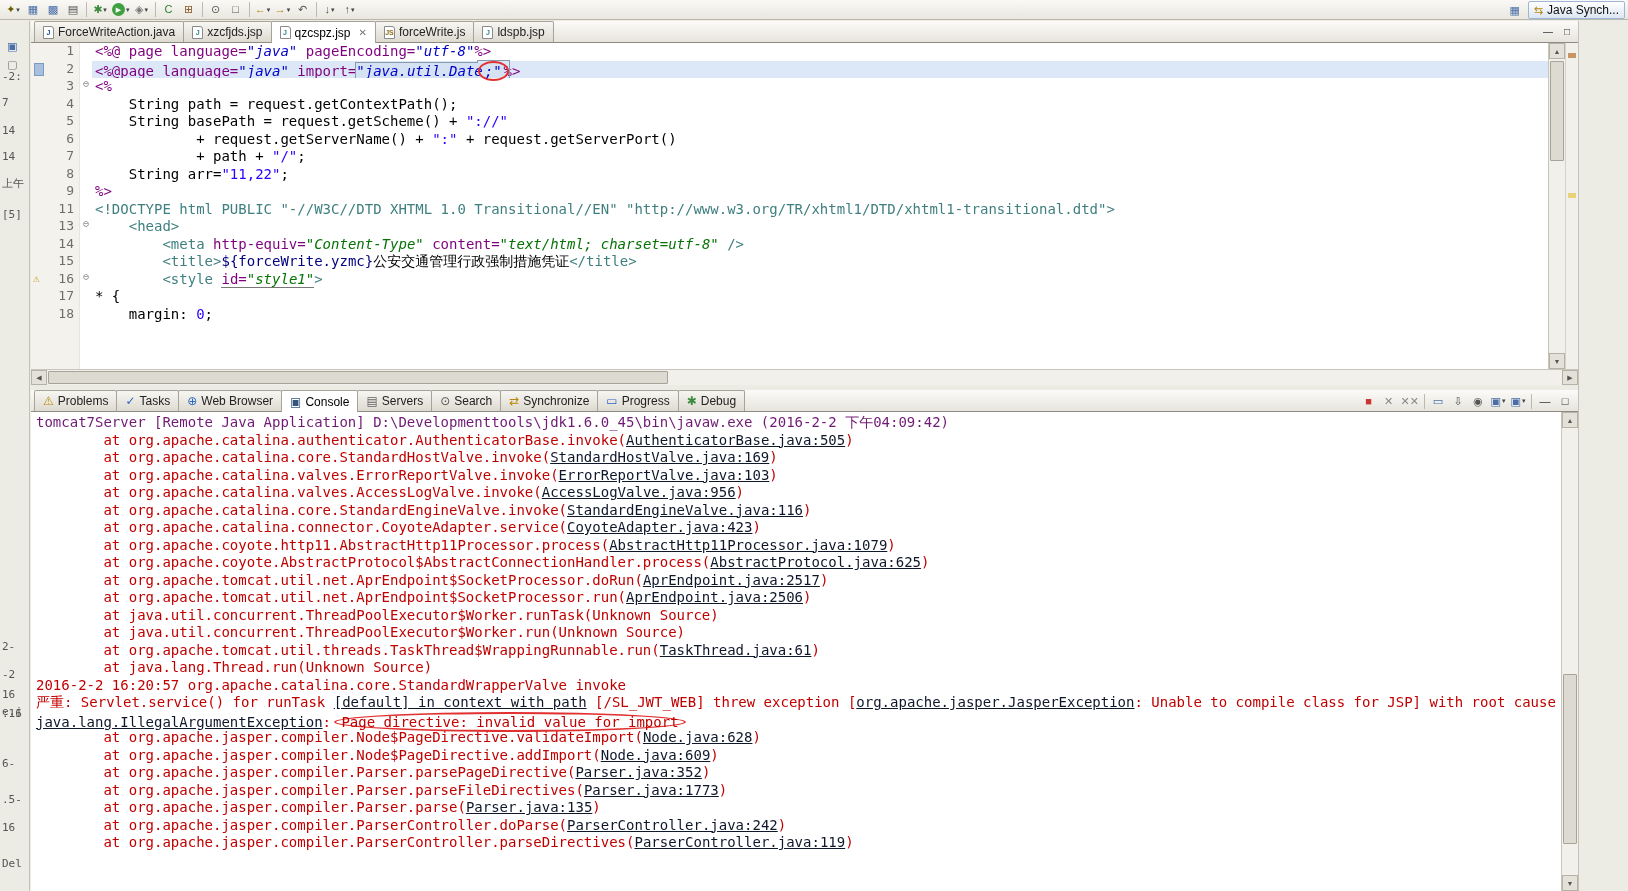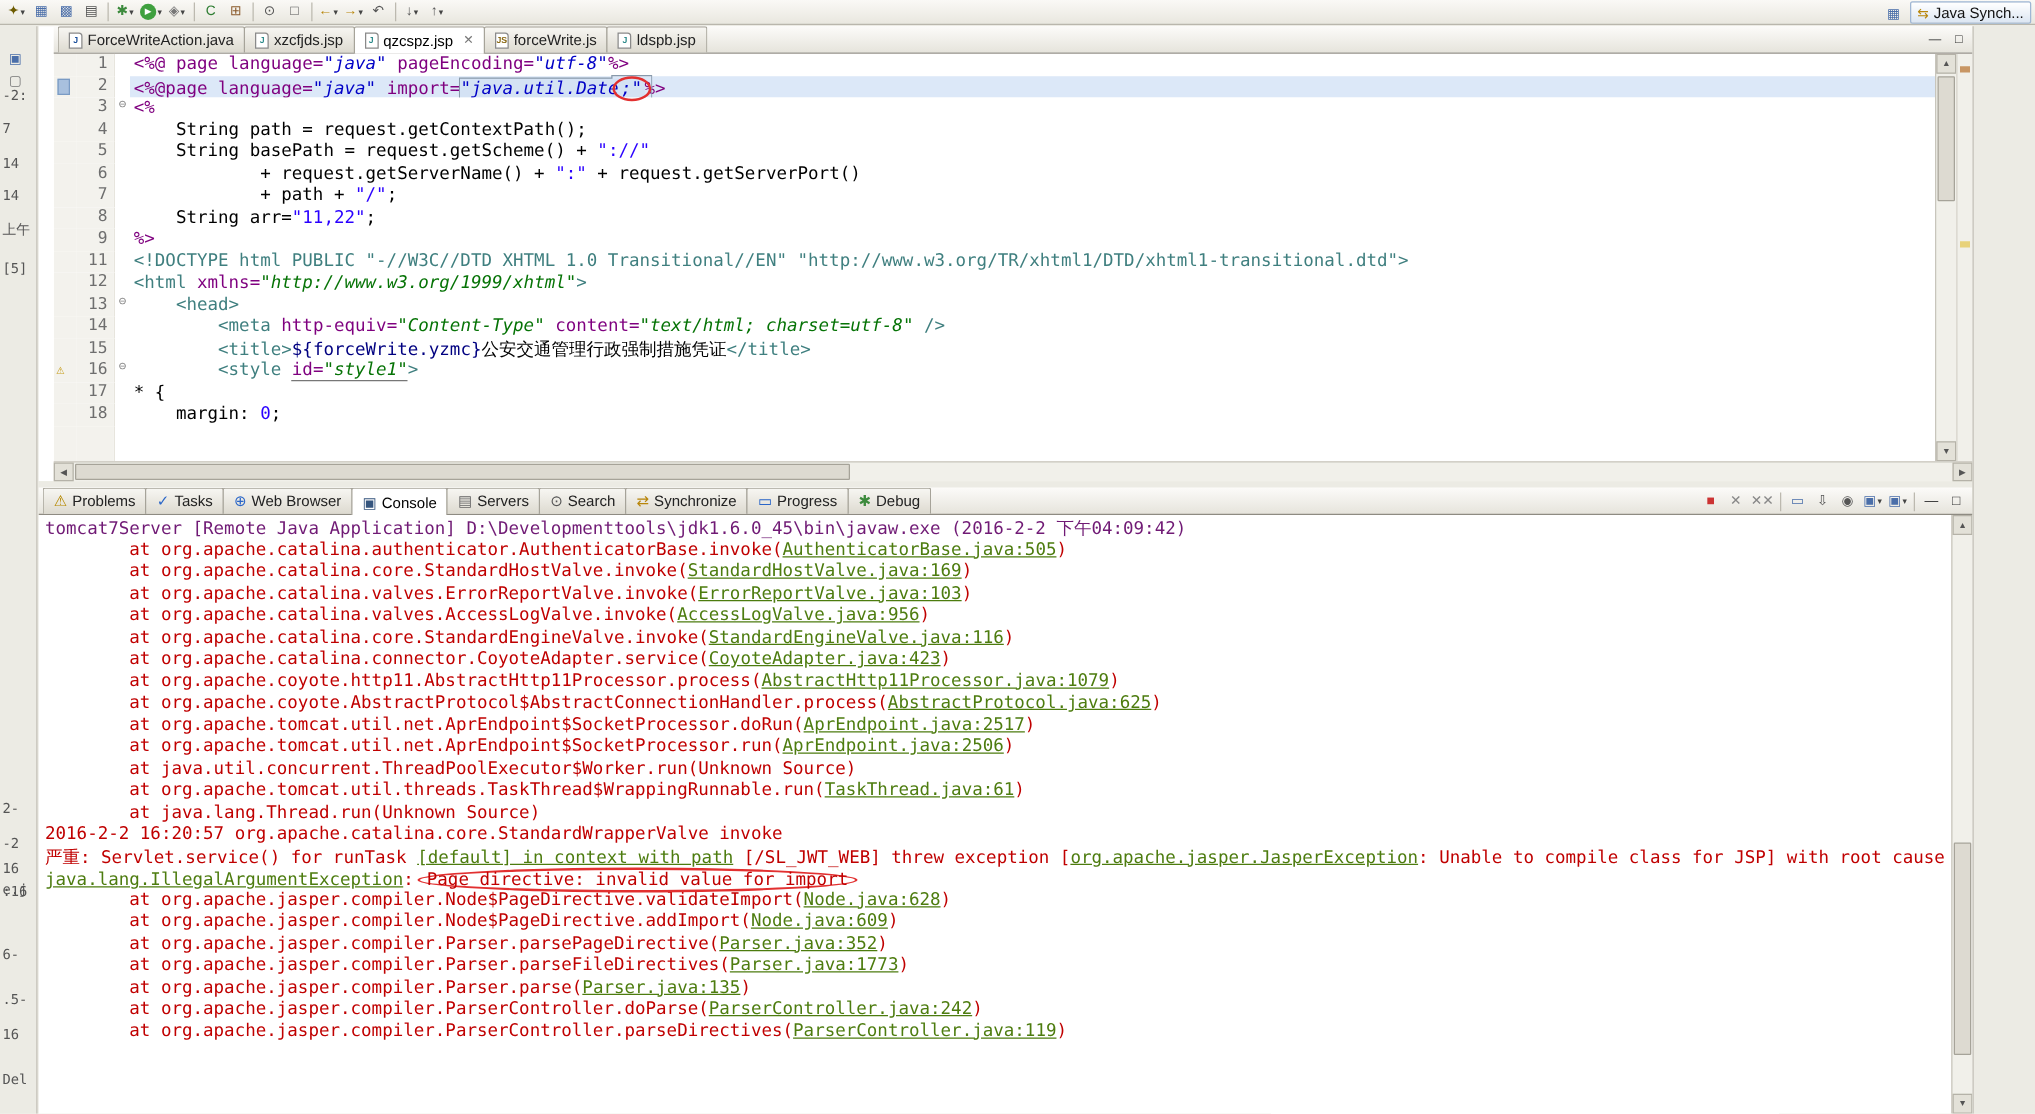--- a/index.html
+++ b/index.html
@@ -45,21 +45,21 @@
     border-radius:2px 2px 0 0; white-space:nowrap; }
   .tab.active { background:#FFF; height:22px; margin-bottom:-1px; z-index:2; color:#000; }
   .tclose { font-size:10px; color:#777; margin-left:4px; }
   .ficon { width:11px; height:13px; background:#FFF; border:1px solid #8a8a8a; font:bold 7px "Liberation Sans",sans-serif;
     display:flex; align-items:center; justify-content:center; border-radius:0 3px 0 0; flex:none; }
   .vicon { font-size:12px; line-height:1; }
   .corner { position:absolute; right:3px; top:2px; display:flex; gap:3px; align-items:center; }
   .cbtn { width:16px; height:16px; display:flex; align-items:center; justify-content:center; font-size:10px; color:#333; }
 
   
-  #editor-stack { height:364px; display:flex; flex-direction:column; background:#FFF; flex:none;padding-left:12px; }
+  #editor-stack { height:364px; display:flex; flex-direction:column; background:#FFF; flex:none; }
   #ed-body { flex:1; display:flex; overflow:hidden; position:relative; }
   #ed-lines { flex:1; display:flex; flex-direction:column; overflow:hidden; }
   .edrow { display:flex; height:17.5px; line-height:17.5px; font:14px "DejaVu Sans Mono","Liberation Mono",monospace; flex:none; }
   .edrow.fillrow { flex:1; height:auto; }
   .ed-icon { width:18px; background:#F3F2ED; flex:none; position:relative; }
   .ed-num  { width:30px; background:#F3F2ED; flex:none; text-align:right; padding-right:5px; color:#6E6E6E; font-size:13px; }
   .ed-fold { width:13px; background:#FFF; flex:none; color:#8a8a8a; font-size:10px; text-align:center; border-left:1px solid #E7E5DD; }
   .ed-code { flex:1; white-space:pre; padding-left:3px; background:#FFF; overflow:visible; }
   .edrow.cur .ed-code { background:#DCE8F8; }
   .bluemark { position:absolute; left:3px; top:2px; width:10px; height:13px; background:#A8C0DE; border:1px solid #7A9BC4; display:block; }
@@ -71,21 +71,21 @@
   .tk-vb { color:#0000C6; font-style:italic; }
   .tk-vg { color:#067306; font-style:italic; }
   .tk-t  { color:#3F7F7F; }
   .tk-s  { color:#2A00FF; }
   .tk-el { color:#000080; }
   .tk-u  { border-bottom:1px solid #777; }
   .tk-box { outline:1px solid #8899AA; background:rgba(195,212,235,0.28); }
   .tk-oval { display:inline-block; border:2px solid #E23030; border-radius:50%; padding:0 5px; margin:0 -5px; position:relative; }
   .tk-k { color:#701a75; }
   .tk-r { color:#C00000; }
-  .tk-l { color:#4d7c0f; text-decoration:underline; }
+  .tk-l { color:#0f172a; text-decoration:underline; }
 
   
   #ed-vscroll { width:17px; flex:none; background:#F1F0EA; border-left:1px solid #C8C5BC; position:relative; }
   #ed-overview { width:13px; flex:none; background:#F1F0EA; border-left:1px solid #D5D2C9; position:relative; }
   .ov-mark { position:absolute; left:2px; width:8px; height:5px; display:block; }
   .sb-btn { position:absolute; left:0; width:100%; height:16px; background:#E3E1D8; border:1px solid #B5B2A8;
     display:flex; align-items:center; justify-content:center; font-size:7px; color:#555; }
   .sb-thumb { position:absolute; left:1px; right:1px; background:#DDDAD1; border:1px solid #A6A399; border-radius:1px; }
   #ed-hscroll { height:16px; background:#F1F0EA; border-top:1px solid #C8C5BC; position:relative; flex:none; }
   .hsb-btn { position:absolute; top:0; width:16px; height:100%; background:#E3E1D8; border:1px solid #B5B2A8;
@@ -293,26 +293,20 @@
               <span class="ed-code"><span class="tk-j">%&gt;</span></span>
             </div>
             <div class="edrow">
               <span class="ed-icon"></span>
               <span class="ed-num">11</span>
               <span class="ed-fold"></span>
               <span class="ed-code"><span class="tk-t">&lt;!DOCTYPE html PUBLIC "-//W3C//DTD XHTML 1.0 Transitional//EN" "http://www.w3.org/TR/xhtml1/DTD/xhtml1-transitional.dtd"&gt;</span></span>
             </div>
             <div class="edrow">
               <span class="ed-icon"></span>
-              <span class="ed-num">12</span>
-              <span class="ed-fold"></span>
-              <span class="ed-code"><span class="tk-t">&lt;html </span><span class="tk-j">xmlns=</span><span class="tk-vg">"http://www.w3.org/1999/xhtml"</span><span class="tk-t">&gt;</span></span>
-            </div>
-            <div class="edrow">
-              <span class="ed-icon"></span>
               <span class="ed-num">13</span>
               <span class="ed-fold">⊖</span>
               <span class="ed-code"><span class="tk-p">    </span><span class="tk-t">&lt;head&gt;</span></span>
             </div>
             <div class="edrow">
               <span class="ed-icon"></span>
               <span class="ed-num">14</span>
               <span class="ed-fold"></span>
               <span class="ed-code"><span class="tk-p">        </span><span class="tk-t">&lt;meta </span><span class="tk-j">http-equiv=</span><span class="tk-vg">"Content-Type"</span><span class="tk-j"> content=</span><span class="tk-vg">"text/html; charset=utf-8"</span><span class="tk-t"> /&gt;</span></span>
             </div>
@@ -451,20 +445,21 @@
             <div class="crow"><span class="tk-r">        at org.apache.catalina.authenticator.AuthenticatorBase.invoke(</span><span class="tk-l">AuthenticatorBase.java:505</span><span class="tk-r">)</span></div>
             <div class="crow"><span class="tk-r">        at org.apache.catalina.core.StandardHostValve.invoke(</span><span class="tk-l">StandardHostValve.java:169</span><span class="tk-r">)</span></div>
             <div class="crow"><span class="tk-r">        at org.apache.catalina.valves.ErrorReportValve.invoke(</span><span class="tk-l">ErrorReportValve.java:103</span><span class="tk-r">)</span></div>
             <div class="crow"><span class="tk-r">        at org.apache.catalina.valves.AccessLogValve.invoke(</span><span class="tk-l">AccessLogValve.java:956</span><span class="tk-r">)</span></div>
             <div class="crow"><span class="tk-r">        at org.apache.catalina.core.StandardEngineValve.invoke(</span><span class="tk-l">StandardEngineValve.java:116</span><span class="tk-r">)</span></div>
             <div class="crow"><span class="tk-r">        at org.apache.catalina.connector.CoyoteAdapter.service(</span><span class="tk-l">CoyoteAdapter.java:423</span><span class="tk-r">)</span></div>
             <div class="crow"><span class="tk-r">        at org.apache.coyote.http11.AbstractHttp11Processor.process(</span><span class="tk-l">AbstractHttp11Processor.java:1079</span><span class="tk-r">)</span></div>
             <div class="crow"><span class="tk-r">        at org.apache.coyote.AbstractProtocol$AbstractConnectionHandler.process(</span><span class="tk-l">AbstractProtocol.java:625</span><span class="tk-r">)</span></div>
             <div class="crow"><span class="tk-r">        at org.apache.tomcat.util.net.AprEndpoint$SocketProcessor.doRun(</span><span class="tk-l">AprEndpoint.java:2517</span><span class="tk-r">)</span></div>
             <div class="crow"><span class="tk-r">        at org.apache.tomcat.util.net.AprEndpoint$SocketProcessor.run(</span><span class="tk-l">AprEndpoint.java:2506</span><span class="tk-r">)</span></div>
+            <div class="crow"><span class="tk-r">        at java.util.concurrent.ThreadPoolExecutor$Worker.runTask(Unknown Source)</span></div>
             <div class="crow"><span class="tk-r">        at java.util.concurrent.ThreadPoolExecutor$Worker.run(Unknown Source)</span></div>
             <div class="crow"><span class="tk-r">        at org.apache.tomcat.util.threads.TaskThread$WrappingRunnable.run(</span><span class="tk-l">TaskThread.java:61</span><span class="tk-r">)</span></div>
             <div class="crow"><span class="tk-r">        at java.lang.Thread.run(Unknown Source)</span></div>
             <div class="crow"><span class="tk-r">2016-2-2 16:20:57 org.apache.catalina.core.StandardWrapperValve invoke</span></div>
             <div class="crow"><span class="tk-r">严重: Servlet.service() for runTask </span><span class="tk-l">[default] in context with path</span><span class="tk-r"> [/SL_JWT_WEB] threw exception [</span><span class="tk-l">org.apache.jasper.JasperException</span><span class="tk-r">: Unable to compile class for JSP] with root cause</span></div>
             <div class="crow"><span class="tk-l">java.lang.IllegalArgumentException</span><span class="tk-r">: </span><span class="tk-oval"><span class="tk-r">Page directive: invalid value for import</span></span></div>
             <div class="crow"><span class="tk-r">        at org.apache.jasper.compiler.Node$PageDirective.validateImport(</span><span class="tk-l">Node.java:628</span><span class="tk-r">)</span></div>
             <div class="crow"><span class="tk-r">        at org.apache.jasper.compiler.Node$PageDirective.addImport(</span><span class="tk-l">Node.java:609</span><span class="tk-r">)</span></div>
             <div class="crow"><span class="tk-r">        at org.apache.jasper.compiler.Parser.parsePageDirective(</span><span class="tk-l">Parser.java:352</span><span class="tk-r">)</span></div>
             <div class="crow"><span class="tk-r">        at org.apache.jasper.compiler.Parser.parseFileDirectives(</span><span class="tk-l">Parser.java:1773</span><span class="tk-r">)</span></div>

